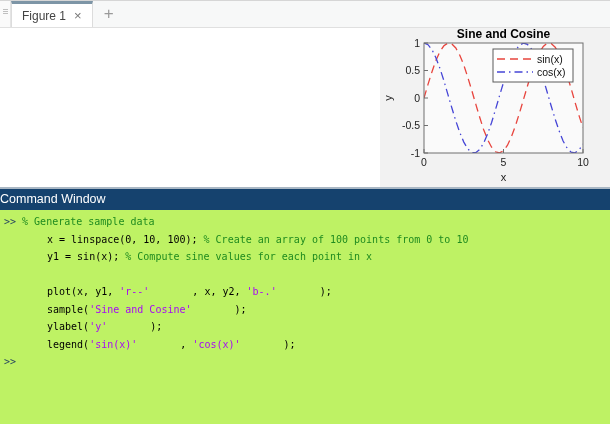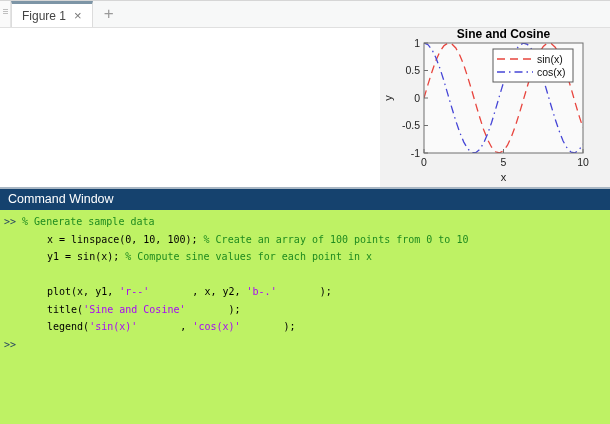--- a/index.html
+++ b/index.html
@@ -44,21 +44,20 @@
     position: absolute; top: 0; right: 0;
     width: 230px; height: 159px; background: #f2f2f2;
   }
 
   
   .cw-header {
     height: 23px; flex: 0 0 23px;
     background: #15426e;
     border-top: 2px solid #a9b7c4;
     color: #ffffff; font-size: 12.5px; line-height: 21px;
-    padding-left: 8px;
   }
   .cw-body {
     flex: 1; background: #bef264;
     padding: 3px 0 0 4px;
     font-family: "DejaVu Sans Mono", "Liberation Mono", monospace;
     font-size: 10px; line-height: 17.5px;
     cursor: text;
   }
   .code-line { min-height: 17.5px; white-space: pre; }
   .seg-prompt  { color: var(--prompt); }
@@ -132,18 +131,19 @@
   <div class="cw-header">
     <span>Command Window</span>
   </div>
 
   <div class="cw-body" id="cw-body">
       <div class="code-line"><span class="seg-prompt">&gt;&gt; </span><span class="seg-comment">% Generate sample data</span></div>
       <div class="code-line"><span class="seg-code">x = linspace(0, 10, 100); </span><span class="seg-comment">% Create an array of 100 points from 0 to 10</span></div>
       <div class="code-line"><span class="seg-code">y1 = sin(x); </span><span class="seg-comment">% Compute sine values for each point in x</span></div>
       <div class="code-line"></div>
       <div class="code-line"><span class="seg-code">plot(x, y1, </span><span class="seg-string">'r--'</span><span class="seg-code">, x, y2, </span><span class="seg-string">'b-.'</span><span class="seg-code">);</span></div>
-      <div class="code-line"><span class="seg-code">title(</span><span class="seg-string">'Sine and Cosine'</span><span class="seg-code">);</span></div>
+      <div class="code-line"><span class="seg-code">sample(</span><span class="seg-string">'Sine and Cosine'</span><span class="seg-code">);</span></div>
+      <div class="code-line"><span class="seg-code">ylabel(</span><span class="seg-string">'y'</span><span class="seg-code">);</span></div>
       <div class="code-line"><span class="seg-code">legend(</span><span class="seg-string">'sin(x)'</span><span class="seg-code">, </span><span class="seg-string">'cos(x)'</span><span class="seg-code">);</span></div>
       <div class="code-line"><span class="seg-prompt">&gt;&gt;</span></div>
     </div>
 
 </div>
 
 </body></html>

